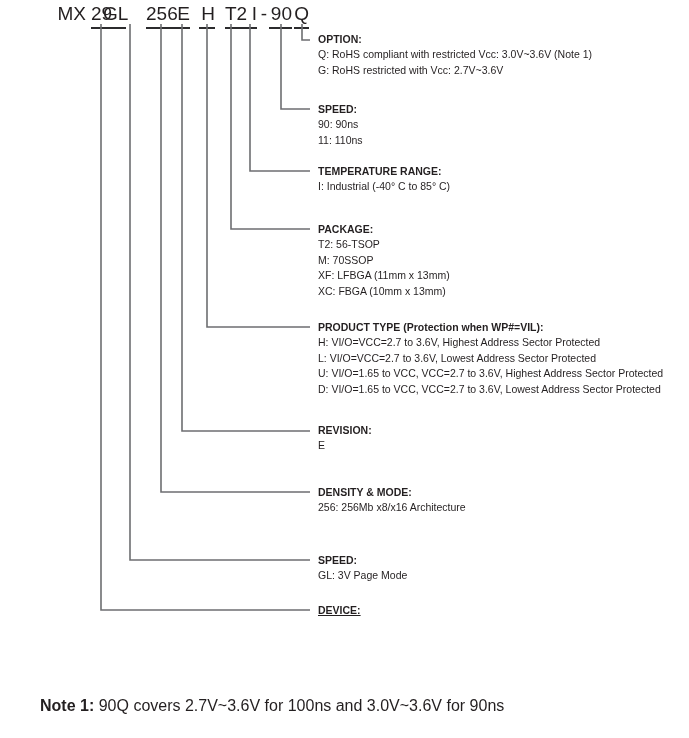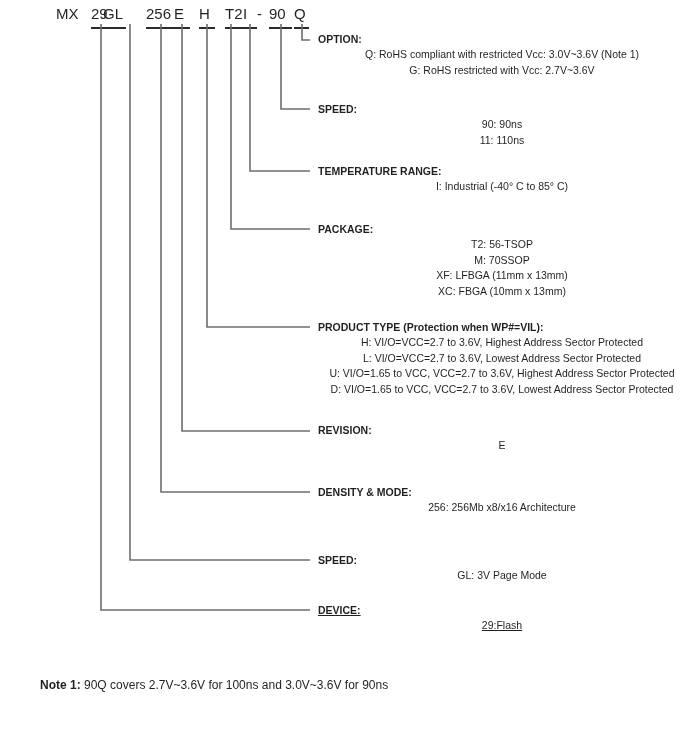--- a/index.html
+++ b/index.html
@@ -9,23 +9,23 @@
     height: 738px;
     background: #ffffff;
     font-family: "Liberation Sans", sans-serif;
     color: #231f20;
     overflow: hidden;
   }
   
   .seg {
     position: absolute;
     top: 6px;
-    font-size: 15px;
+    font-size: 19px;
     line-height: 16px;
-    text-align: left;
+    text-align: right;
     color: #231f20;
     white-space: nowrap;
   }
   .seg.u { border-bottom: 2px solid #2b2b2d; padding-bottom: 5px; }
   
   .connectors {
     position: absolute;
     left: 0; top: 0;
     width: 689px; height: 738px;
   }
@@ -44,27 +44,26 @@
     font-weight: bold;
     font-size: 10.5px;
     line-height: 13px;
     white-space: nowrap;
   }
   .section .item {
     font-size: 10.5px;
     line-height: 14.5px;
     margin-top: 1px;
     white-space: nowrap;
-    text-align: center;
   }
   .note {
     position: absolute;
     left: 40px;
-    top: 678px;
-    font-size: 12px;
+    top: 698px;
+    font-size: 16px;
     line-height: 15px;
     white-space: nowrap;
   }
   .note .bold { font-weight: bold; }
 </style>
 </head>
 <body>
 
 <div class="canvas">
 
@@ -137,21 +136,20 @@
     <div class="item">256: 256Mb x8/x16 Architecture</div>
   </div>
 
   <div class="section" style="top:554px;">
     <div class="heading">SPEED:</div>
     <div class="item">GL: 3V Page Mode</div>
   </div>
 
   <div class="section" style="top:604px;text-decoration:underline;">
     <div class="heading">DEVICE:</div>
-    <div class="item">29:Flash</div>
   </div>
 
   <div class="note">
     <span class="bold">Note 1:</span>
     <span>90Q covers 2.7V~3.6V for 100ns and 3.0V~3.6V for 90ns</span>
   </div>
 
 </div>
 
 </body></html>

